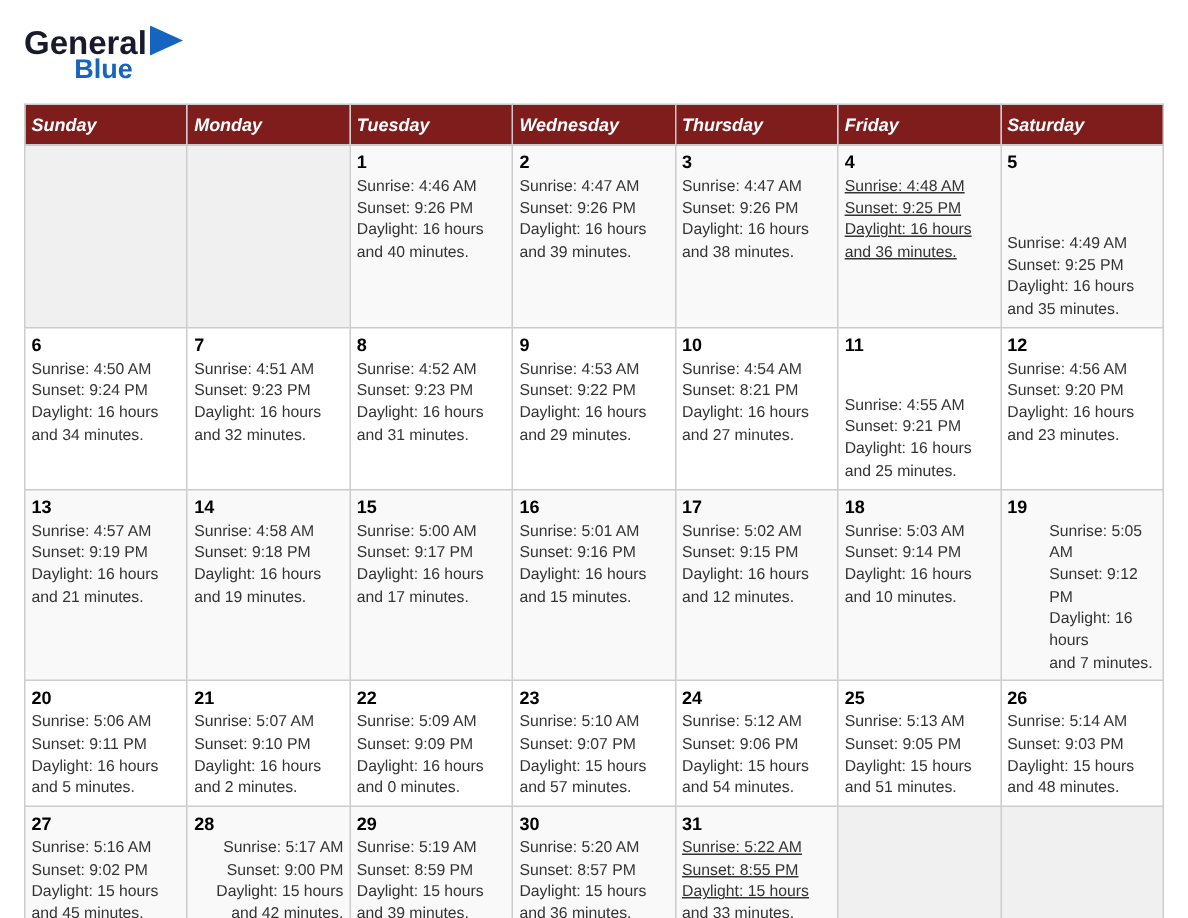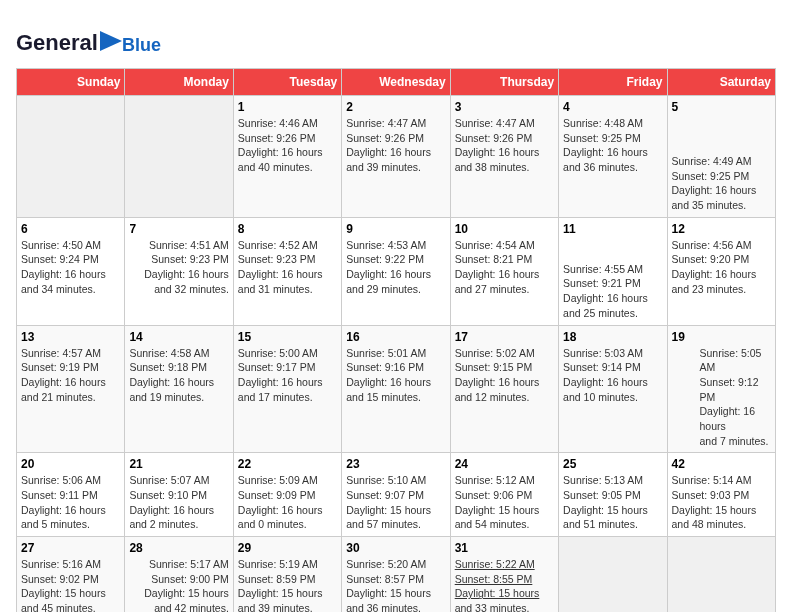--- a/index.html
+++ b/index.html
@@ -11,50 +11,50 @@
       padding: 16px;
     }
     .header {
       display: flex;
       justify-content: space-between;
       align-items: flex-start;
       margin-bottom: 12px;
     }
     .logo {
       display: flex;
-      flex-direction: row;
-      align-items: flex-end;
-      margin-top: 14px;
+      flex-direction: column;
+      align-items: center;
     }
     .title-block {
       text-align: right;
     }
     .title-block h1 {
       font-size: 36px;
       color: #1a1a2e;
       font-weight: bold;
     }
     .title-block h2 {
       font-size: 16px;
       color: #333;
       font-weight: normal;
     }
     .calendar {
       width: 100%;
       border-collapse: collapse;
       font-size: 11px;
     }
     .calendar thead tr th {
-      background: #ef4444;
+      background: #7f1d1d;
       color: #fff;
       padding: 6px 4px;
-      text-align: right;
+      text-align: left;
       font-size: 12px;
       font-weight: bold;
       border: 1px solid #ccc;
+      font-style: italic;
     }
     .calendar tbody tr td {
       vertical-align: top;
       border: 1px solid #ccc;
       padding: 4px;
       width: calc(100% / 7);
       min-height: 80px;
       background: #fff;
     }
     .calendar tbody tr:nth-child(odd) td {
@@ -129,21 +129,21 @@
         </td>
         <td>
           <span class="day-num">3</span>
           <div class="day-info" style="white-space: pre-line;">Sunrise: 4:47 AM
 Sunset: 9:26 PM
 Daylight: 16 hours
 and 38 minutes.</div>
         </td>
         <td>
           <span class="day-num">4</span>
-          <div class="day-info" style="white-space: pre-line;">Sunrise: 4:48 AM
+          <div class="day-info" style="white-space: pre-line; text-decoration: underline;">Sunrise: 4:48 AM
 Sunset: 9:25 PM
 Daylight: 16 hours
 and 36 minutes.</div>
         </td>
         <td>
           <span class="day-num">5</span>
           <div class="day-info" style="white-space: pre-line; margin-top: 40px;">Sunrise: 4:49 AM
 Sunset: 9:25 PM
 Daylight: 16 hours
 and 35 minutes.</div>
@@ -152,21 +152,21 @@
       <tr>
         <td>
           <span class="day-num">6</span>
           <div class="day-info" style="white-space: pre-line;">Sunrise: 4:50 AM
 Sunset: 9:24 PM
 Daylight: 16 hours
 and 34 minutes.</div>
         </td>
         <td>
           <span class="day-num">7</span>
-          <div class="day-info" style="white-space: pre-line; text-align: right;">Sunrise: 4:51 AM
+          <div class="day-info" style="white-space: pre-line;">Sunrise: 4:51 AM
 Sunset: 9:23 PM
 Daylight: 16 hours
 and 32 minutes.</div>
         </td>
         <td>
           <span class="day-num">8</span>
           <div class="day-info" style="white-space: pre-line;">Sunrise: 4:52 AM
 Sunset: 9:23 PM
 Daylight: 16 hours
 and 31 minutes.</div>
@@ -288,21 +288,21 @@
 and 54 minutes.</div>
         </td>
         <td>
           <span class="day-num">25</span>
           <div class="day-info" style="white-space: pre-line;">Sunrise: 5:13 AM
 Sunset: 9:05 PM
 Daylight: 15 hours
 and 51 minutes.</div>
         </td>
         <td>
-          <span class="day-num">42</span>
+          <span class="day-num">26</span>
           <div class="day-info" style="white-space: pre-line;">Sunrise: 5:14 AM
 Sunset: 9:03 PM
 Daylight: 15 hours
 and 48 minutes.</div>
         </td>
       </tr>
       <tr>
         <td>
           <span class="day-num">27</span>
           <div class="day-info" style="white-space: pre-line;">Sunrise: 5:16 AM

